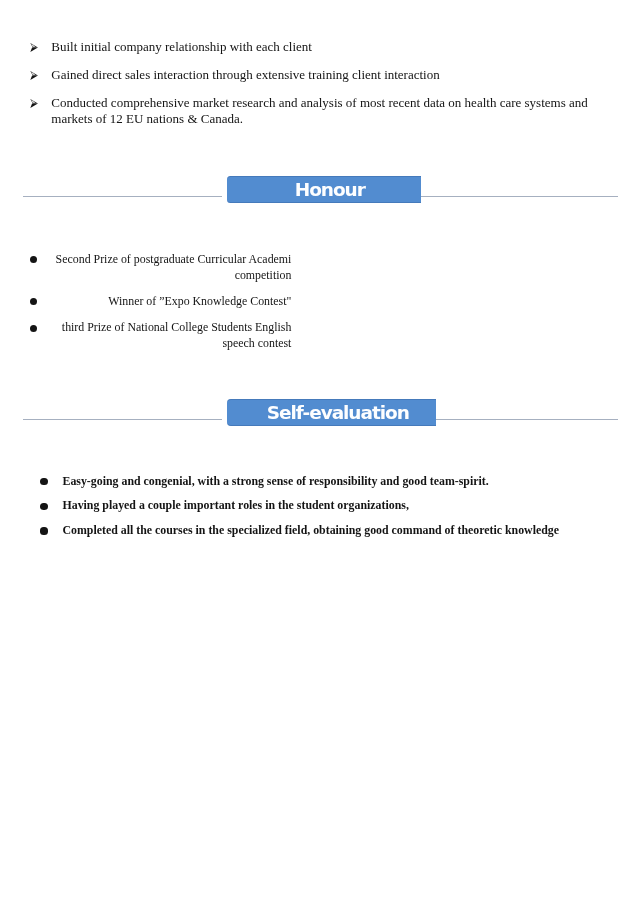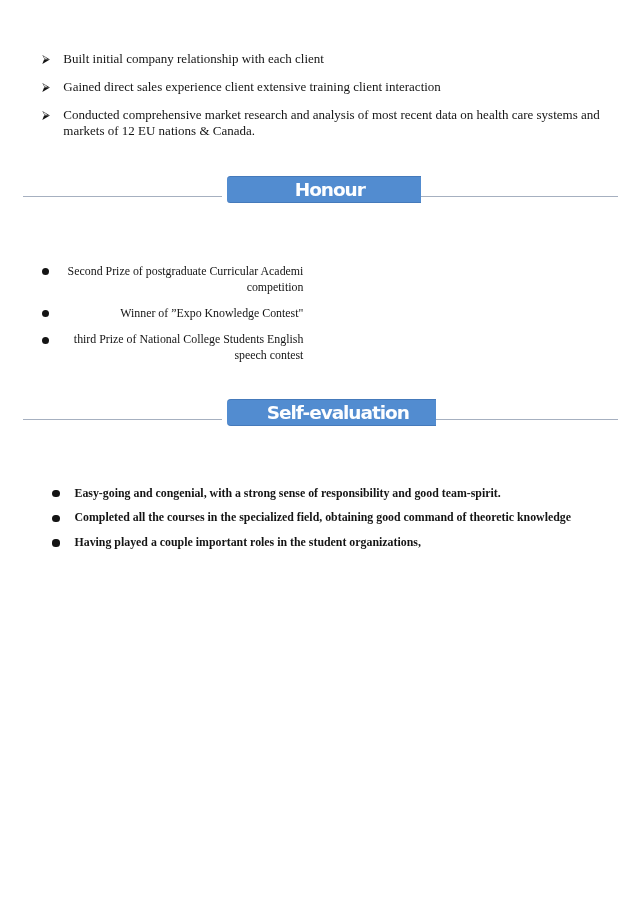--- a/index.html
+++ b/index.html
@@ -8,21 +8,21 @@
     width:640px; height:907px;
     background:#ffffff;
     font-family:"Liberation Serif", serif;
     color:#141414;
     -webkit-font-smoothing:antialiased;
     overflow:hidden;
   }
   .page { position:relative; width:640px; height:907px; transform:translateZ(0); }
 
   
-  ul.bl { list-style:none; margin:12px; padding:0; }
+  ul.bl { list-style:none; margin:0; padding:0; }
   ul.bl li { position:relative; }
   ul.bl li .mk { position:absolute; }
   ul.bl li .tx { display:block; }
   .dot { border-radius:50%; background:#141414; }
   .arw { display:block; }
 
   
   .arrows { position:absolute; left:29.3px; top:38.6px; width:585px;
             font-size:13px; line-height:16.85px; }
   .arrows li { padding-left:22.0px; margin-bottom:11.15px; }
@@ -90,21 +90,21 @@
         </span>
         <span class="tx">Built initial company relationship with each client</span>
       </li>
     <li>
         <span class="mk">
           <svg class="arw" width="8" height="9" viewBox="0 0 80 90">
             <path d="M 3 0 L 79 44 L 28 44 Z M 13 11 L 56 38 L 29 38 Z" fill="#141414" fill-rule="evenodd"></path>
             <path d="M 3 90 L 79 44 L 21 44 Z" fill="#141414"></path>
           </svg>
         </span>
-        <span class="tx">Gained direct sales experience client extensive training client interaction</span>
+        <span class="tx">Gained direct sales interaction through extensive training client interaction</span>
       </li>
     <li>
         <span class="mk">
           <svg class="arw" width="8" height="9" viewBox="0 0 80 90">
             <path d="M 3 0 L 79 44 L 28 44 Z M 13 11 L 56 38 L 29 38 Z" fill="#141414" fill-rule="evenodd"></path>
             <path d="M 3 90 L 79 44 L 21 44 Z" fill="#141414"></path>
           </svg>
         </span>
         <span class="tx">Conducted comprehensive market research and analysis of most recent data on health care systems and markets of 12 EU nations &amp; Canada.</span>
       </li>
@@ -137,21 +137,21 @@
     <div class="tag selfeval">Self-evaluation</div>
   </div>
 
   <ul class="bl dots2">
     <li>
         <span class="mk dot"></span>
         <span class="tx">Easy-going and congenial, with a strong sense of responsibility and good team-spirit.</span>
       </li>
     <li>
         <span class="mk dot"></span>
-        <span class="tx">Completed all the courses in the specialized field, obtaining good command of theoretic knowledge</span>
+        <span class="tx">Having played a couple important roles in the student organizations,</span>
       </li>
     <li>
         <span class="mk dot"></span>
-        <span class="tx">Having played a couple important roles in the student organizations,</span>
+        <span class="tx">Completed all the courses in the specialized field, obtaining good command of theoretic knowledge</span>
       </li>
   </ul>
 
 </div>
 
 </body></html>

